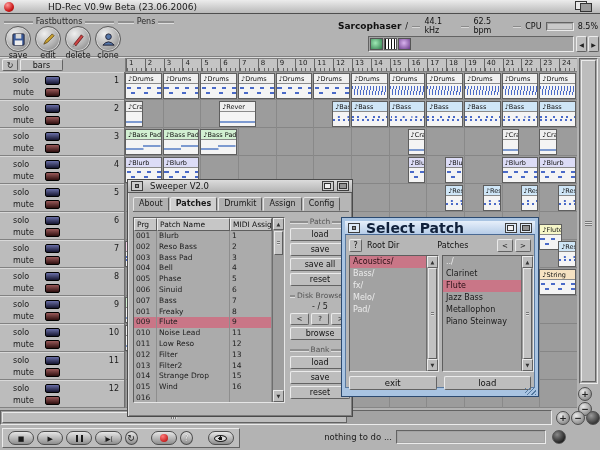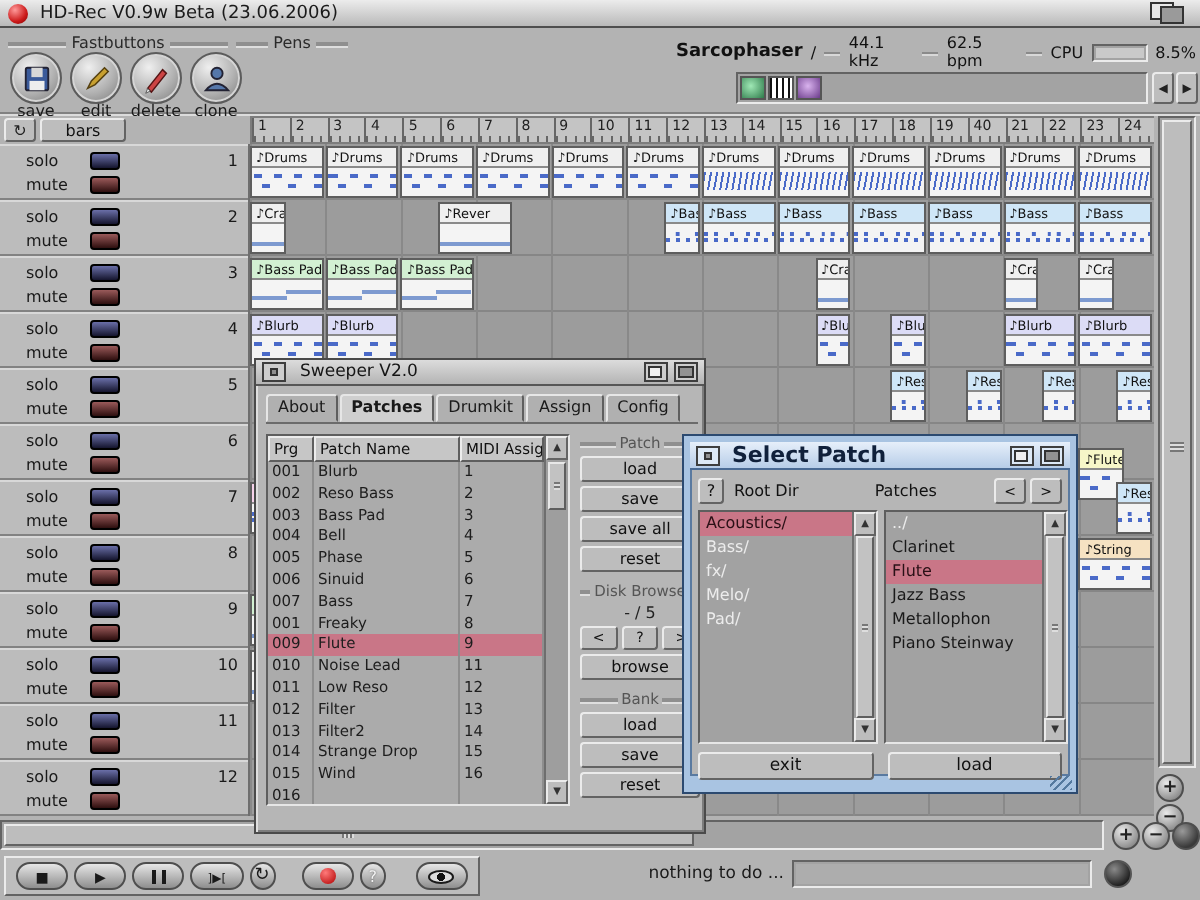--- a/index.html
+++ b/index.html
@@ -7,21 +7,21 @@
   #screen { position:relative; width:600px; height:450px; background:#b3b3b3; overflow:hidden; font-size:8px; color:#111; }
 
   
   .raised { background:#bdbdbd; border:1px solid; border-color:#ebebeb #636363 #636363 #ebebeb; }
   .sunken { background:#a3a3a3; border:1px solid; border-color:#636363 #ebebeb #ebebeb #636363; }
   .btn { display:flex; align-items:center; justify-content:center; font-size:8px; color:#111; border-radius:2px; cursor:default; }
 
   
   #titlebar { position:absolute; left:0; top:0; width:600px; height:14px;
     background:linear-gradient(#ececec,#b9b9b9); border-bottom:1px solid #4e4e4e;
-    display:flex; align-items:center; }
+    display:flex; align-items:center;gap:28px; }
   #app-icon { width:10px; height:10px; margin:0 6px 0 4px; border-radius:50%;
     background:radial-gradient(circle at 35% 30%, #ff9a9a, #cc1a1a 60%, #7a0000); }
   #screen-title { font-size:9px; color:#1a1a1a; }
   #sdg { margin-left:auto; margin-right:8px; position:relative; width:17px; height:11px; }
   #sdg::before { content:""; position:absolute; left:0; top:0; width:10px; height:7px; border:1px solid #333; background:#e8e8e8; }
   #sdg::after  { content:""; position:absolute; right:0; bottom:0; width:10px; height:7px; border:1px solid #333; background:#9a9a9a; }
 
   
   #toolbar { position:absolute; left:0; top:15px; width:600px; height:42px; background:#b3b3b3; border-bottom:1px solid #818181; box-shadow:0 1px 0 #dcdcdc; }
   .group-label { position:absolute; top:2px; display:flex; align-items:center; gap:3px; font-size:8px; color:#2a2a2a; }
@@ -160,21 +160,21 @@
   .grp-label { display:flex; align-items:center; gap:2px; font-size:7.5px; color:#555; height:9px; }
   .grp-label .gline { height:2px; }
   .sw-btn { width:100%; height:13px; margin-top:2px; font-size:8px; }
   #disk-counter { text-align:center; font-size:8px; margin-top:2px; color:#222; }
   #disk-nav { display:flex; gap:2px; margin-top:2px; }
   .mini-btn { flex:1; height:12px; font-size:7px; }
 
   
   #selpatch { left:342px; top:218px; width:196px; height:178px; z-index:10; background:#b6b6b6;
      border:3px solid #a9c4e2; border-bottom:8px solid #a9c4e2; box-shadow:0 0 0 1px #2c4a70, inset 0 0 0 1px #5a7aa0; }
-  #selpatch .wtitle { height:14px; background:linear-gradient(#e6effa,#b7cde8); border-bottom:1px solid #4a6a94; font-size:11px; }
+  #selpatch .wtitle { height:14px; background:linear-gradient(#e6effa,#b7cde8); border-bottom:1px solid #4a6a94; font-size:14px; }
   #sp-title { flex:1; padding-left:3px; font-weight:bold; color:#10203a; }
   #selpatch .wgadget { background:#dde9f6; }
   #sp-toolbar { position:absolute; left:4px; top:18px; right:4px; height:13px; display:flex; align-items:center; font-size:8px; }
   #sp-help { width:13px; height:13px; flex:none; }
   #sp-rootdir { margin-left:5px; } #sp-patches { margin-left:38px; }
   #sp-prev, #sp-next { width:16px; height:13px; flex:none; font-size:7px; }
   #sp-prev { margin-left:auto; } #sp-next { margin-left:2px; }
   .sp-list { position:absolute; top:34px; height:117px; background:#a2a2a2; border:1px solid; border-color:#5e5e5e #e6e6e6 #e6e6e6 #5e5e5e; }
   #sp-dirs-box { left:4px; width:90px; } #sp-files-box { left:97px; width:92px; }
   .sp-items { position:absolute; left:0; top:0; right:12px; bottom:0; overflow:hidden; }

